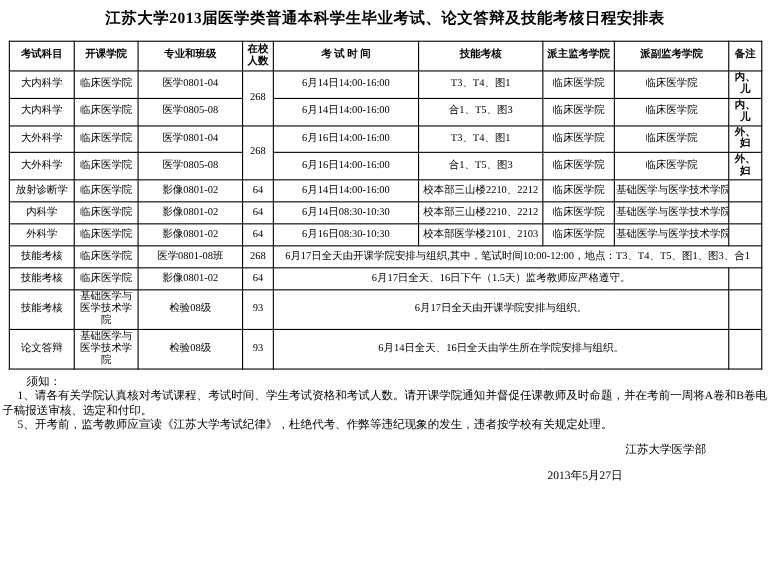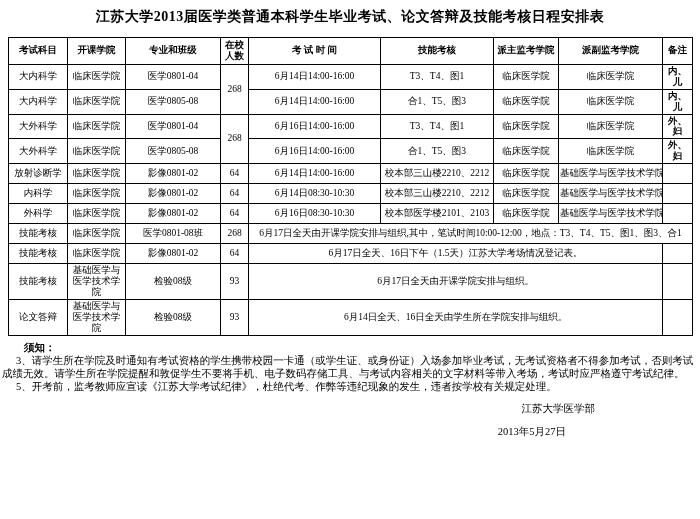--- a/index.html
+++ b/index.html
@@ -36,24 +36,24 @@
     overflow: hidden;
   }
   table.schedule th { font-weight: bold; height: 23px; padding: 2px 0; }
   table.schedule td { height: 20px; }
   td.cell-left { text-align: left; padding-left: 3px; }
   td.cell-deputy { font-size: 9px; white-space: nowrap; }
   td.cell-remark { font-size: 9px; padding: 1px 0; font-weight: bold; }
   td.cell-time { font-size: 9.5px; }
 
   .notes { margin: 5px 2px 0 2px; font-size: 10.5px; line-height: 13px; }
-  .notes-heading { font-weight: bold; margin-left: 22px; }
+  .notes-heading { font-weight: normal; margin-left: 22px; }
   .note-item { text-indent: 14px; }
 
-  .sig-org   { text-align: right; padding-right: 105px; font-size: 10.5px; margin-top: 9px;  }
+  .sig-org   { text-align: right; padding-right: 58px; font-size: 10.5px; margin-top: 9px;  }
   .sig-date  { text-align: right; padding-right: 134px; font-size: 10.5px; margin-top: 9px;  }
 </style>
 </head>
 <body>
 
 <div class="page">
 
   <div class="doc-title">江苏大学2013届医学类普通本科学生毕业考试、论文答辩及技能考核日程安排表</div>
 
   <table class="schedule">
@@ -162,21 +162,21 @@
         <td>临床医学院</td>
         <td>医学0801-08班</td>
         <td>268</td>
         <td colspan="5" class="cell-left">6月17日全天由开课学院安排与组织,其中，笔试时间10:00-12:00，地点：T3、T4、T5、图1、图3、合1</td>
       </tr>
       <tr>
         <td>技能考核</td>
         <td>临床医学院</td>
         <td>影像0801-02</td>
         <td>64</td>
-        <td colspan="4" class="cell-left">6月17日全天、16日下午（1.5天）江苏大学考场情况登记表。</td>
+        <td colspan="4" class="cell-left">6月17日全天、16日下午（1.5天）监考教师应严格遵守。</td>
         <td class="cell-remark"></td>
       </tr>
       <tr>
         <td>技能考核</td>
         <td>基础医学与医学技术学院</td>
         <td>检验08级</td>
         <td>93</td>
         <td colspan="4" class="cell-left">6月17日全天由开课学院安排与组织。</td>
         <td class="cell-remark"></td>
       </tr>
@@ -186,20 +186,20 @@
         <td>检验08级</td>
         <td>93</td>
         <td colspan="4" class="cell-left">6月14日全天、16日全天由学生所在学院安排与组织。</td>
         <td class="cell-remark"></td>
       </tr>
     </tbody>
   </table>
 
   <div class="notes">
     <div class="notes-heading">须知：</div>
-    <div class="note-item">3、请学生所在学院及时通知有考试资格的学生携带校园一卡通（或学生证、或身份证）入场参加毕业考试，无考试资格者不得参加考试，否则考试成绩无效。请学生所在学院提醒和敦促学生不要将手机、电子数码存储工具、与考试内容相关的文字材料等带入考场，考试时应严格遵守考试纪律。</div>
+    <div class="note-item">1、请各有关学院认真核对考试课程、考试时间、学生考试资格和考试人数。请开课学院通知并督促任课教师及时命题，并在考前一周将A卷和B卷电子稿报送审核、选定和付印。</div>
     <div class="note-item">5、开考前，监考教师应宣读《江苏大学考试纪律》，杜绝代考、作弊等违纪现象的发生，违者按学校有关规定处理。</div>
   </div>
 
   <div class="sig-org">江苏大学医学部</div>
   <div class="sig-date">2013年5月27日</div>
 
 </div>
 
 </body></html>

